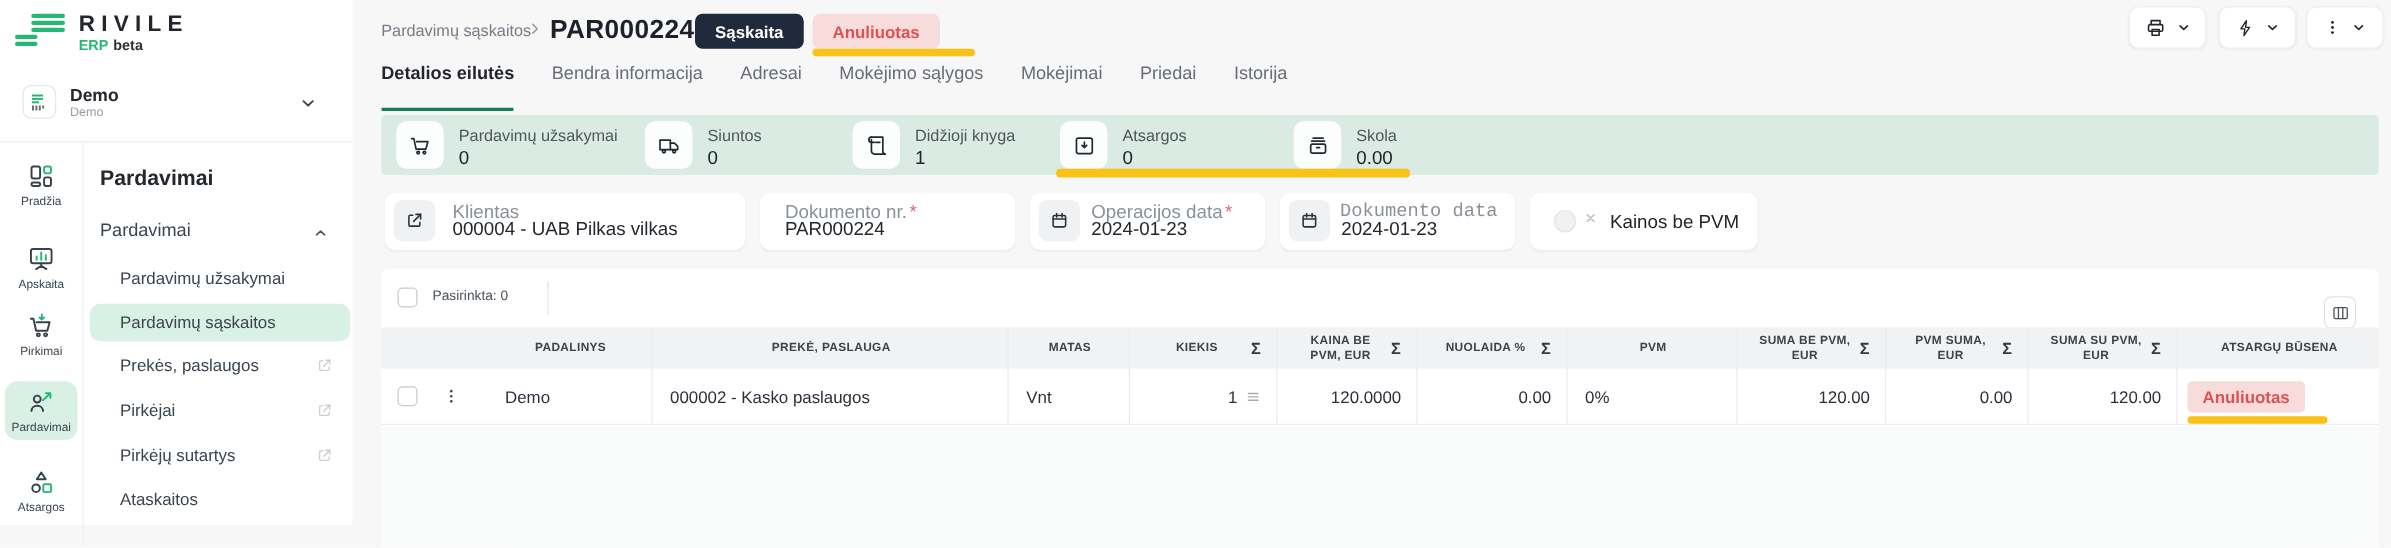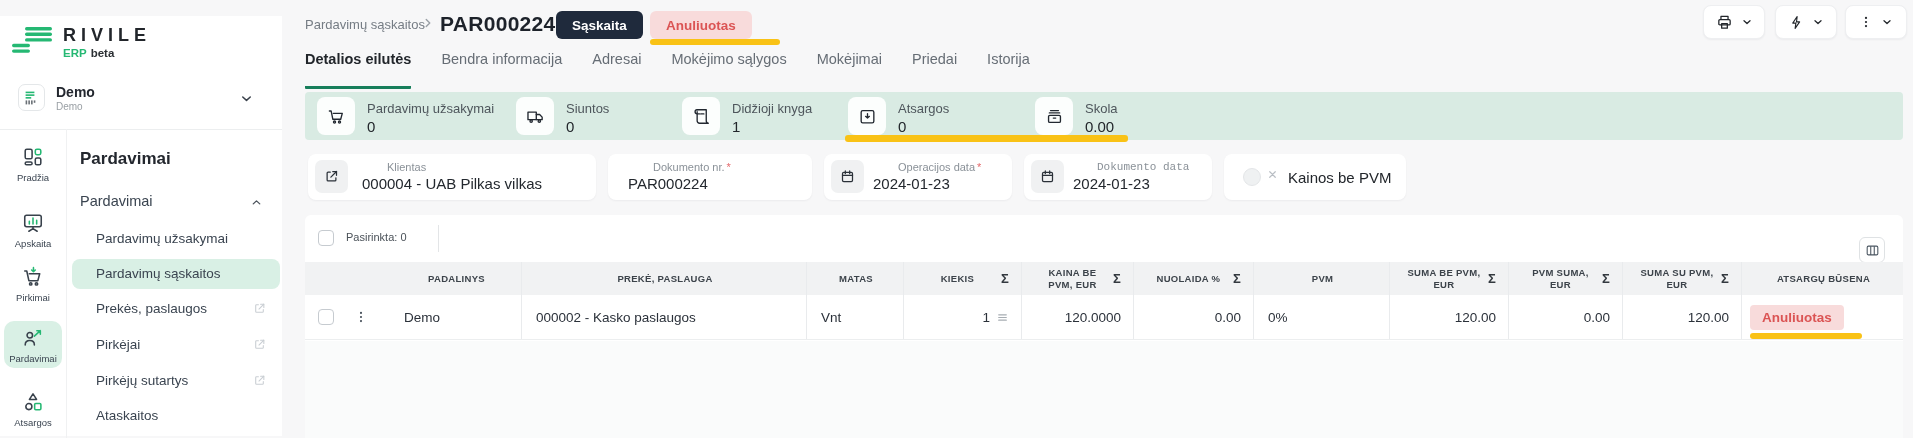--- a/index.html
+++ b/index.html
@@ -7,21 +7,21 @@
     --gold:#F9C216; --red:#DB5454; --red-bg:#F8DBDB; --navy:#1F2A3C;
     --ink:#23272F; --ink-2:#3A424C; --gray:#767D85; --gray-2:#9AA0A6;
     --line:#ECEEEF; --cell-line:#E9EBED; --main-bg:#F7F7F8; --head-bg:#F1F2F3;
   }
   *{margin:0;padding:0;box-sizing:border-box;font-family:"Liberation Sans",sans-serif;}
   html,body{background:#fff;}
   .stage{position:relative;width:1913px;height:438px;overflow:hidden;background:var(--main-bg);}
   svg{display:block;}
 
   
-  .left-panel{position:absolute;left:0;top:16px;width:282px;height:420px;background:#fff;}
+  .left-panel{position:absolute;left:0;top:0;width:282px;height:420px;background:#fff;}
   .brand{position:absolute;left:12px;top:10px;display:flex;gap:9px;}
   .brand-name{font-size:18px;font-weight:700;letter-spacing:5px;color:#22262B;line-height:18px;}
   .brand-sub{font-size:11.5px;font-weight:700;margin-top:3px;color:#2B2F33;}
   .brand-sub .erp{color:var(--green);margin-right:4px;}
   .workspace{position:absolute;left:10px;top:64px;width:262px;height:42px;border-radius:8px;cursor:pointer;}
   .avatar{position:absolute;left:8px;top:4px;width:27px;height:27px;border:1px solid #E4E7E9;border-radius:7px;background:#fff;display:flex;align-items:center;justify-content:center;}
   .ws-name{position:absolute;left:46px;top:4px;font-size:14px;font-weight:700;color:#23272F;}
   .ws-sub{position:absolute;left:46px;top:21px;font-size:10px;color:#9AA0A5;}
   .ws-chevron{position:absolute;right:18px;top:11px;color:#3A424C;}
   .divider-h{position:absolute;left:0;top:113px;width:282px;height:1px;background:var(--line);}
@@ -55,21 +55,21 @@
   
   .statsbar{position:absolute;left:305px;top:92px;width:1598px;height:48px;background:var(--mint);border-radius:4px;}
   .stat{position:absolute;top:5px;display:flex;gap:12px;}
   .stat-icon{width:38px;height:38px;border-radius:8px;background:rgba(255,255,255,.92);display:flex;align-items:center;justify-content:center;color:#222830;}
   .stat-label{font-size:13px;color:#4E565C;margin-top:4px;}
   .stat-value{font-size:15px;color:#22262B;margin-top:2px;}
 
   
   .fcard{position:absolute;top:154px;height:46px;background:#fff;border-radius:8px;box-shadow:0 1px 2px rgba(16,24,40,.05);cursor:pointer;}
   .fbox{position:absolute;left:7px;top:6px;width:33px;height:33px;border-radius:7px;background:#F0F1F2;display:flex;align-items:center;justify-content:center;color:#2A3138;}
-  .flabel{position:absolute;top:7px;font-size:11px;color:#8A9198;margin-left:25px;}
+  .flabel{position:absolute;top:7px;font-size:15px;color:#8A9198;}
   .fvalue{position:absolute;top:21px;font-size:15px;color:#23282E;}
   .req{color:#E4696C;margin-left:2px;}
   .toggle-card{display:flex;align-items:center;}
   .knob{position:absolute;left:19px;top:14px;width:18px;height:18px;border-radius:50%;background:#EFF1F2;border:1px solid #E4E6E8;}
   .knob-x{position:absolute;left:43px;top:15px;color:#B9BEC4;}
   .toggle-label{position:absolute;left:64px;top:15px;font-size:15px;color:#22262B;}
 
   
   .tablecard{position:absolute;left:305px;top:215px;width:1598px;height:223px;background:#fff;border-radius:6px 6px 0 0;}
   .checkbox{width:16px;height:16px;border:1.6px solid #C6CBD0;border-radius:4px;background:#fff;cursor:pointer;}

